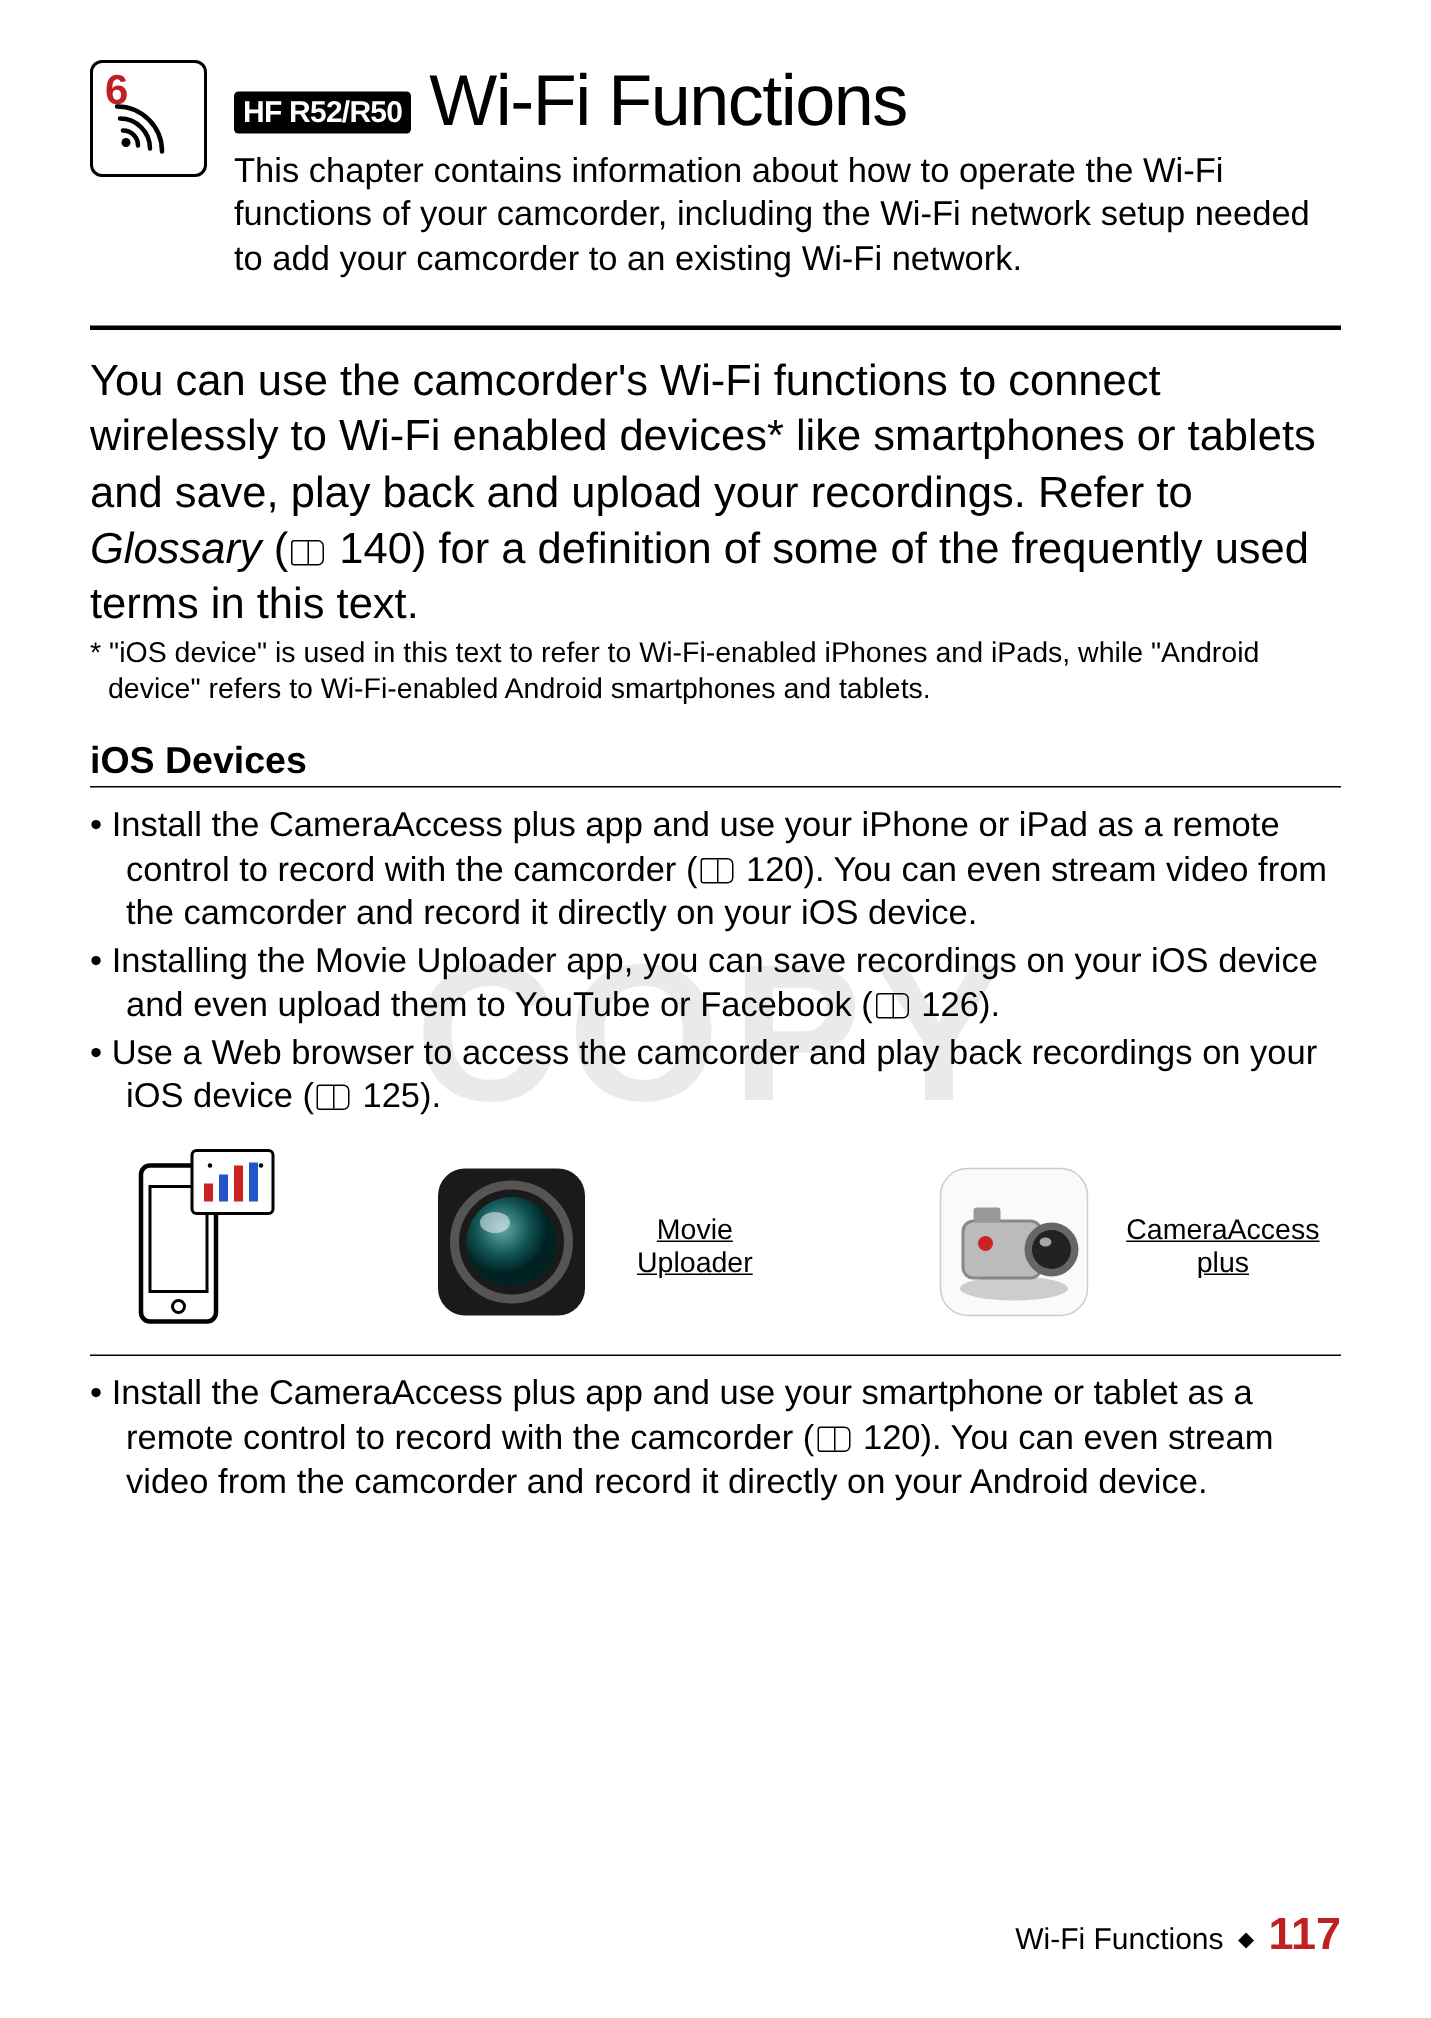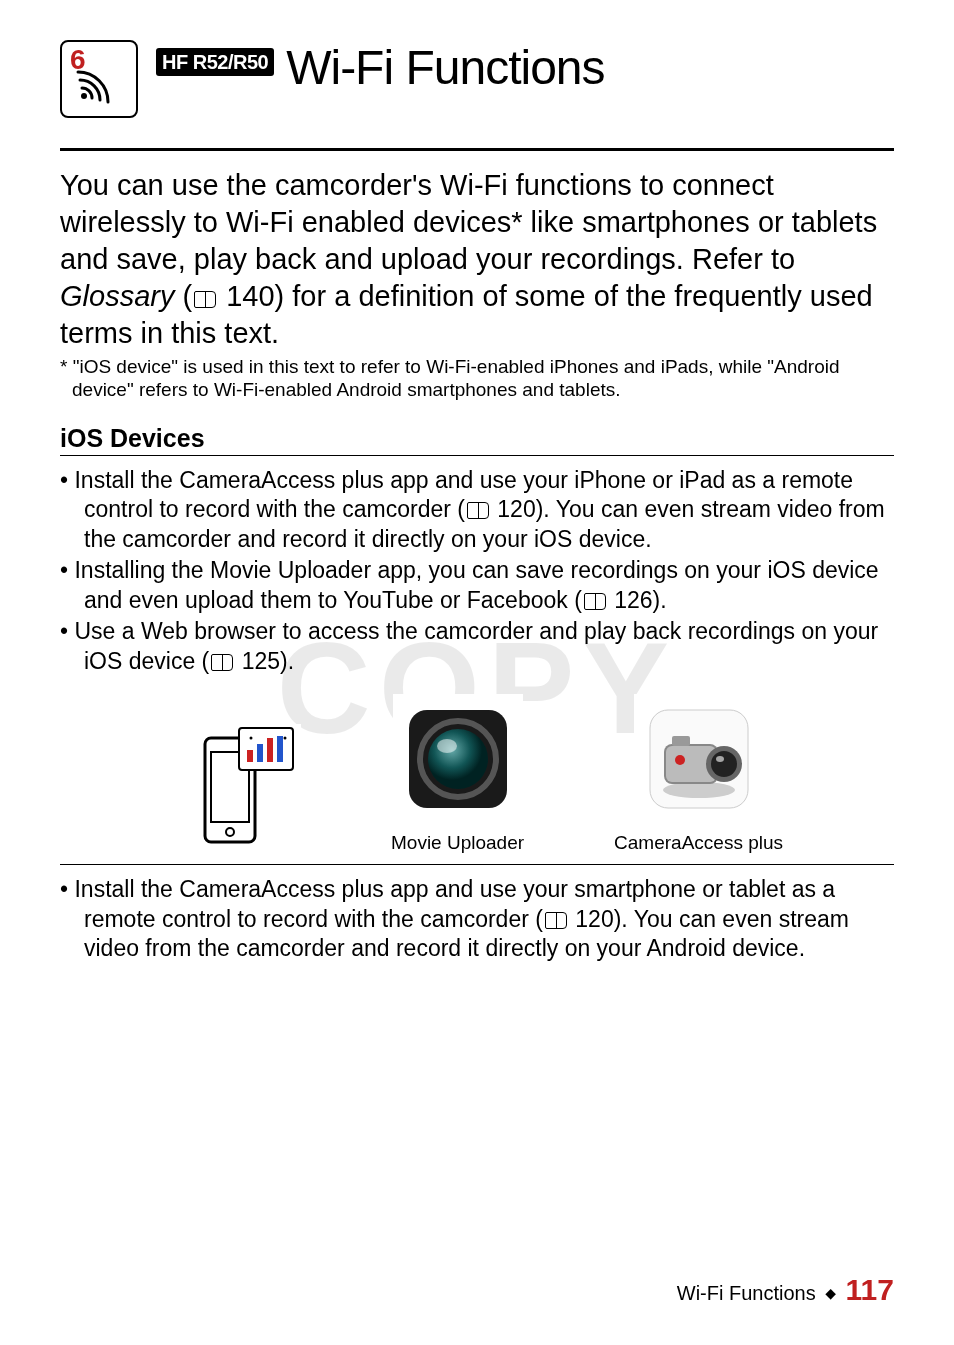--- a/index.html
+++ b/index.html
@@ -19,21 +19,21 @@
     display: flex; flex-direction: column; align-items: center; justify-content: center;
     flex-shrink: 0; background: #fff; position: relative;
   }
   .chapter-num {
     font-size: 28px; font-weight: bold; color: #c02020;
     position: absolute; top: 2px; left: 8px;
     font-family: 'Arial Black', Arial, sans-serif;
   }
   .chapter-icon { position: absolute; bottom: 6px; left: 10px; }
   .title-area { flex: 1; }
-  .title-line { display: flex; align-items: center; gap: 12px; }
+  .title-line { display: flex; align-items: flex-end; gap: 12px; }
   .model-badge {
     background: #000; color: #fff; font-size: 20px; font-weight: bold;
     padding: 3px 6px 2px 6px; border-radius: 3px;
     font-family: 'Arial Narrow', Arial, sans-serif; letter-spacing: -0.5px;
     position: relative; top: -6px;
   }
   .page-title {
     font-size: 48px; font-family: 'Arial Narrow', Arial, sans-serif;
     letter-spacing: -1px;
   }
@@ -80,21 +80,21 @@
     position: absolute; left: 50%; top: 50%; transform: translate(-50%, -40%);
     font-size: 130px; font-weight: bold; color: #000; opacity: 0.08;
     font-family: Arial, sans-serif; letter-spacing: 8px; pointer-events: none;
     z-index: 0;
   }
   .content { position: relative; z-index: 1; }
   .figures {
     display: flex; justify-content: center; gap: 90px; margin: 18px 0 10px 0;
     align-items: flex-end;
   }
-  .fig { display: flex; flex-direction: column; align-items: center; }
+  .fig { display: flex; flex-direction: row; align-items: center; text-decoration: underline; }
   .fig-img {
     width: 130px; height: 130px; background: #fff;
     display: flex; align-items: center; justify-content: center;
   }
   .fig-caption {
     font-size: 19px; font-family: 'Arial Narrow', Arial, sans-serif;
     margin-top: 8px; text-align: center;
   }
   .footer {
     position: absolute; bottom: 38px; right: 60px;
@@ -122,20 +122,21 @@
           <path d="M 6 6 A 30 30 0 0 1 36 36"></path>
         </g>
       </svg>
     </span>
   </div>
   <div class="title-area">
     <div class="title-line">
       <span class="model-badge">HF R52/R50</span>
       <span class="page-title">Wi-Fi Functions</span>
     </div>
+    <p class="intro">This chapter contains information about how to operate the Wi-Fi functions of your camcorder, including the Wi-Fi network setup needed to add your camcorder to an existing Wi-Fi network.</p>
   </div>
 </div>
 
 <hr class="section-rule">
 
 
 <p class="body-text">
   <span>You can use the camcorder's Wi-Fi functions to connect wirelessly to Wi-Fi enabled devices* like smartphones or tablets and save, play back and upload your recordings. Refer to </span><span class="italic">Glossary</span><span> (</span><span class="page-ref"></span> <span>140</span><span>) for a definition of some of the frequently used terms in this text.</span>
 </p>
 

